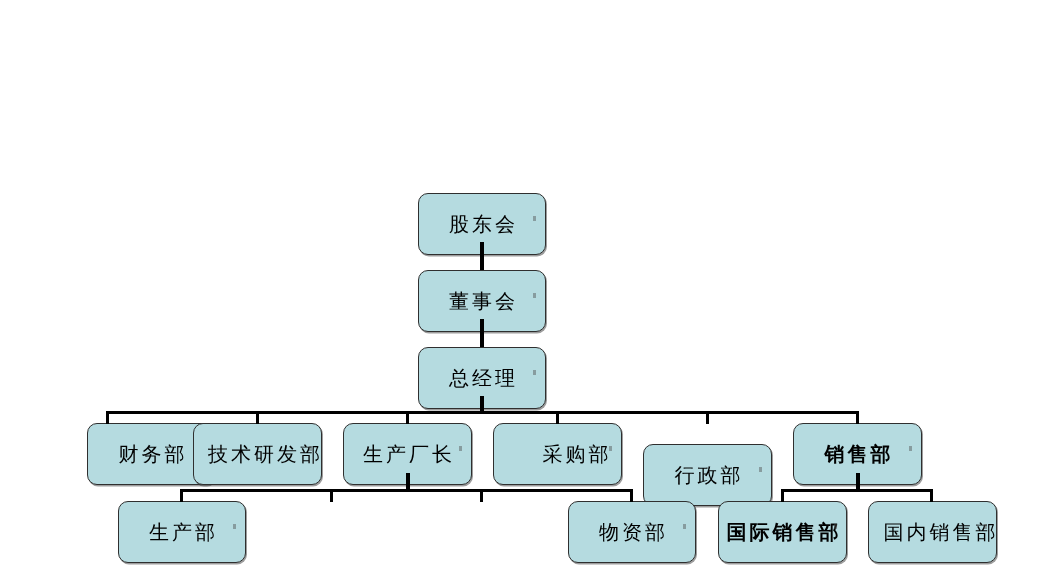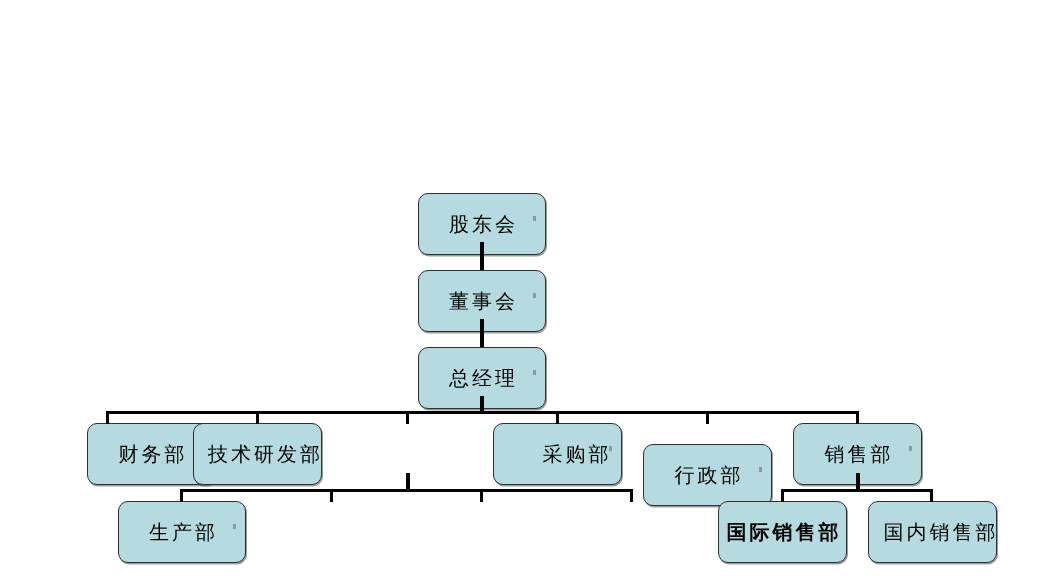--- a/index.html
+++ b/index.html
@@ -69,25 +69,27 @@
 
 <div class="stage">
 
 
   <div class="node" style="left:418px; top:193px; width:128px;">股东会</div>
   <div class="node" style="left:418px; top:270px; width:128px;">董事会</div>
   <div class="node" style="left:418px; top:347px; width:128px;">总经理</div>
 
   <div class="node" style="left:43px;  top:423px; width:129px;margin-left:44px;">财务部</div>
   <div class="node" style="left:193px; top:423px; width:129px;padding-left:13px;">技术研发部</div>
+  <div class="node" style="left:343px; top:423px; width:129px;">生产厂长</div>
   <div class="node" style="left:493px; top:423px; width:129px;padding-left:36px;">采购部</div>
   <div class="node" style="left:643px; top:444px; width:129px;">行政部</div>
-  <div class="node" style="left:793px; top:423px; width:129px;">销售部</div>
+  <div class="node" style="left:793px; top:423px; width:129px;font-weight:bold;">销售部</div>
 
   <div class="node" style="left:118px; top:501px; width:128px;">生产部</div>
+  <div class="node" style="left:568px; top:501px; width:128px;">物资部</div>
   <div class="node" style="left:718px; top:501px; width:129px;font-weight:bold;">国际销售部</div>
   <div class="node" style="left:868px; top:501px; width:129px;padding-left:14px;">国内销售部</div>
 
   <div class="line" style="left:480px; top:242px; width:4px; height:28px;"></div>
   <div class="line" style="left:480px; top:319px; width:4px; height:28px;"></div>
   <div class="line" style="left:480px; top:396px; width:4px; height:17px;"></div>
 
   <div class="line" style="left:106px; top:411px; width:753px; height:3px;"></div>
   <div class="line" style="left:106px; top:411px; width:3px; height:13px;"></div>
   <div class="line" style="left:256px; top:411px; width:3px; height:13px;"></div>

